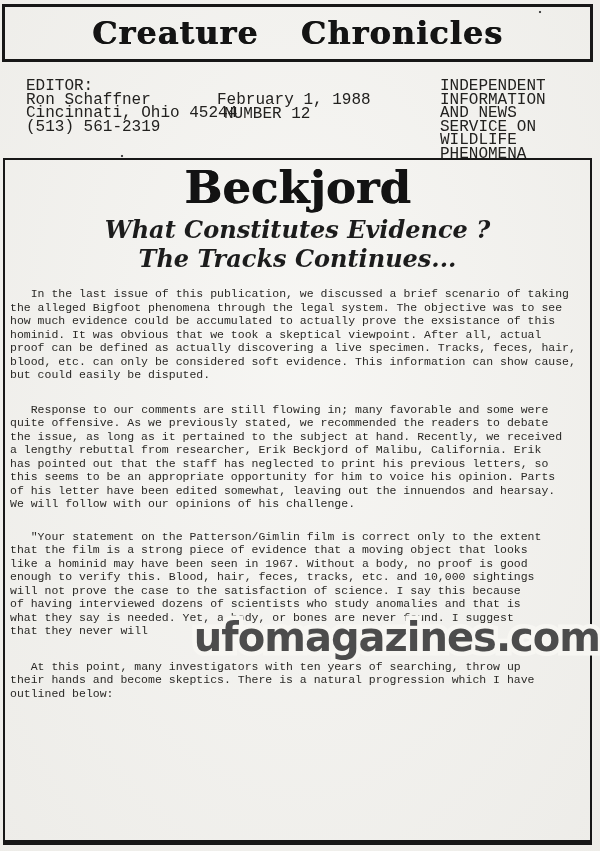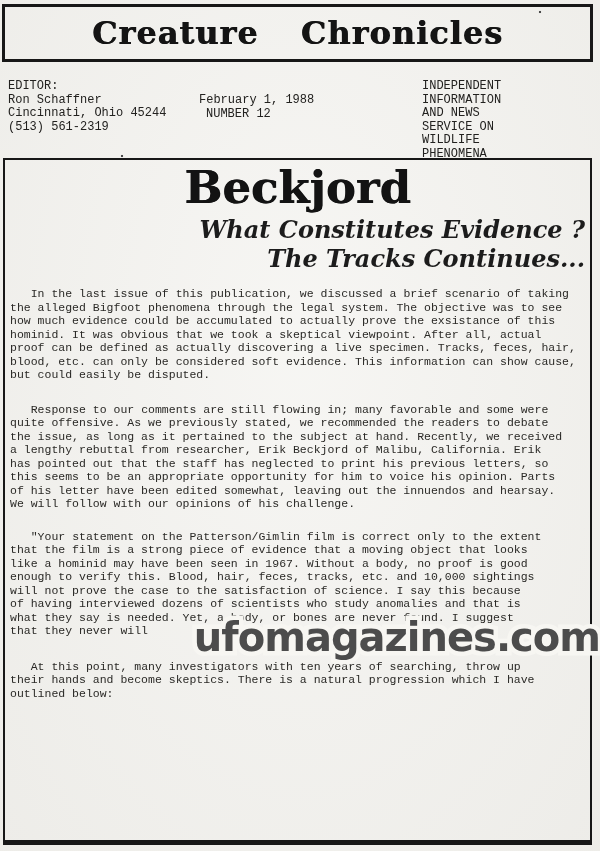--- a/index.html
+++ b/index.html
@@ -23,40 +23,40 @@
     border:3px solid #171717;
     display:flex;align-items:center;justify-content:center;
   }
   .masthead-title{
     font-family:"DejaVu Serif","Liberation Serif",serif;
     font-weight:700;font-size:32px;line-height:40px;
     letter-spacing:1px;word-spacing:30px;color:#141414;
     text-shadow:0.6px 0 0 #141414;
   }
   
-  .header-info{position:absolute;left:0;top:80px;width:504px;height:72px;
-    font-size:12px;line-height:13.6px;color:#22211f;}
+  .header-info{position:absolute;left:18px;top:80px;width:504px;height:72px;
+    font-size:16px;line-height:13.6px;color:#22211f;}
   .editor-block{position:absolute;left:8px;top:0;}
   .issue-block{position:absolute;left:199px;top:14px;}
   .issue-number{padding-left:7px;}
   .service-block{position:absolute;left:422px;top:0;}
   
   .main-box{
     position:absolute;left:3px;top:158px;width:589px;height:687px;
     border:2px solid #171717;border-bottom-width:5px;
     box-sizing:border-box;padding:0 5px;
   }
   .editorial-heading{
     margin-top:3px;text-align:center;
     font-family:"DejaVu Serif","Liberation Serif",serif;
     font-weight:700;font-size:45px;line-height:50px;color:#131313;
     text-shadow:0.6px 0 0 #131313;
   }
   .subtitle{
-    margin-top:2px;text-align:right;
+    margin-top:2px;text-align:center;
     font-family:"DejaVu Serif","Liberation Serif",serif;
     font-style:italic;font-weight:700;font-size:24px;line-height:29px;color:#1c1c1c;
   }
   .para{
     font-family:"Liberation Mono","DejaVu Sans Mono",monospace;
     font-size:11.5px;line-height:13.5px;color:#2a2926;
     white-space:pre-wrap;margin:0;
   }
   .p1{margin-top:14px;}
   .p2{margin-top:21px;}

